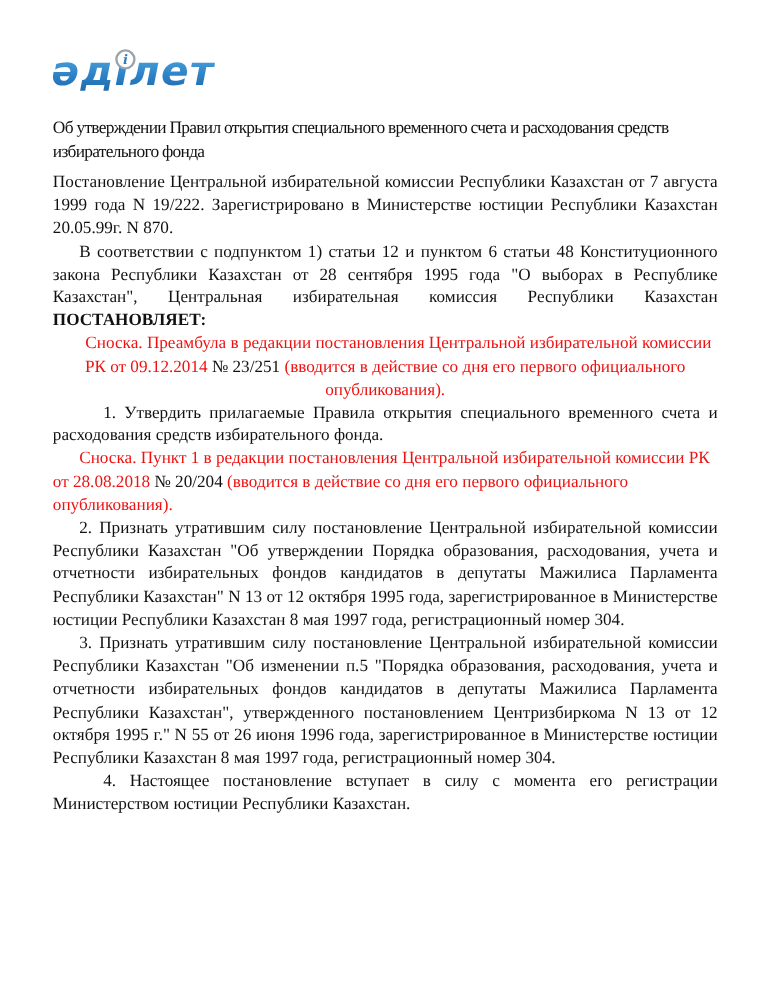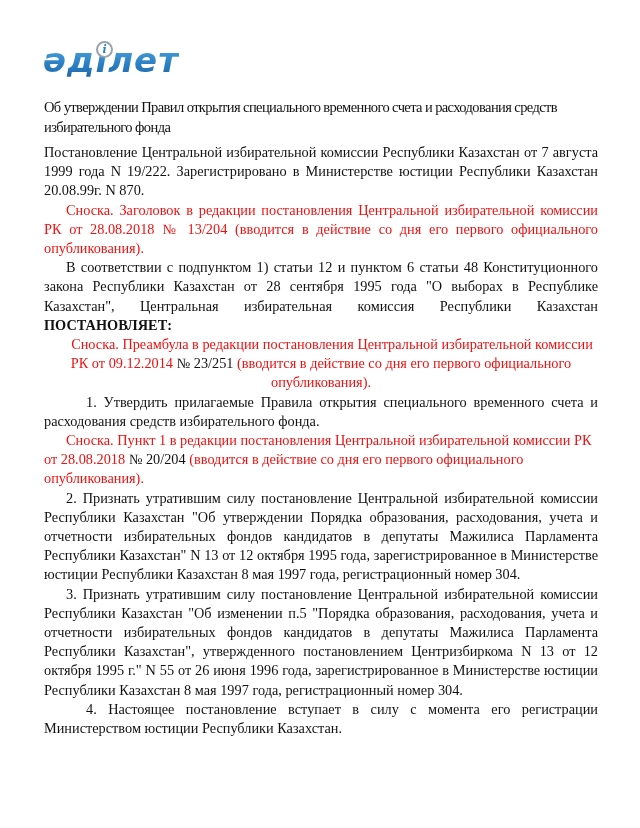--- a/index.html
+++ b/index.html
@@ -94,23 +94,22 @@
 <body>
 
 <div class="logo">
   <span class="logo-text">әділет</span>
   <span class="logo-badge">i</span>
 </div>
 
 <h1 class="doc-title">Об утверждении Правил открытия специального временного счета и расходования средств избирательного фонда</h1>
 
 <div class="content">
-  <p class="para">Постановление Центральной избирательной комиссии Республики Казахстан от 7 августа 1999 года N 19/222. Зарегистрировано в Министерстве юстиции Республики Казахстан 20.08.99г. N 870.</p>
+  <p class="para">Постановление Центральной избирательной комиссии Республики Казахстан от 7 августа 1999 года N 19/222. Зарегистрировано в Министерстве юстиции Республики Казахстан 20.05.99г. N 870.</p>
 
-  <p class="para indent note">Сноска. Заголовок в редакции постановления Центральной избирательной комиссии РК от 28.08.2018 № 13/204 (вводится в действие со дня его первого официального опубликования).</p>
 
   <p class="para indent"><span>В соответствии с подпунктом 1) статьи 12 и пунктом 6 статьи 48 Конституционного закона Республики Казахстан от 28 сентября 1995 года "О выборах в Республике Казахстан", Центральная избирательная комиссия Республики Казахстан </span><span class="strong">ПОСТАНОВЛЯЕТ:</span></p>
 
   <p class="para indent note" style="text-align:center;"><span>Сноска. Преамбула в редакции постановления Центральной избирательной комиссии РК от 09.12.2014 </span><span class="plain">№ 23/251</span><span> (вводится в действие со дня его первого официального опубликования).</span></p>
 
   <p class="para indent-deep">1. Утвердить прилагаемые Правила открытия специального временного счета и расходования средств избирательного фонда.</p>
 
   <p class="para indent note" style="text-align:left;"><span>Сноска. Пункт 1 в редакции постановления Центральной избирательной комиссии РК от 28.08.2018 </span><span class="plain">№ 20/204</span><span> (вводится в действие со дня его первого официального опубликования).</span></p>
 
   <p class="para indent">2. Признать утратившим силу постановление Центральной избирательной комиссии Республики Казахстан "Об утверждении Порядка образования, расходования, учета и отчетности избирательных фондов кандидатов в депутаты Мажилиса Парламента Республики Казахстан" N 13 от 12 октября 1995 года, зарегистрированное в Министерстве юстиции Республики Казахстан 8 мая 1997 года, регистрационный номер 304.</p>

